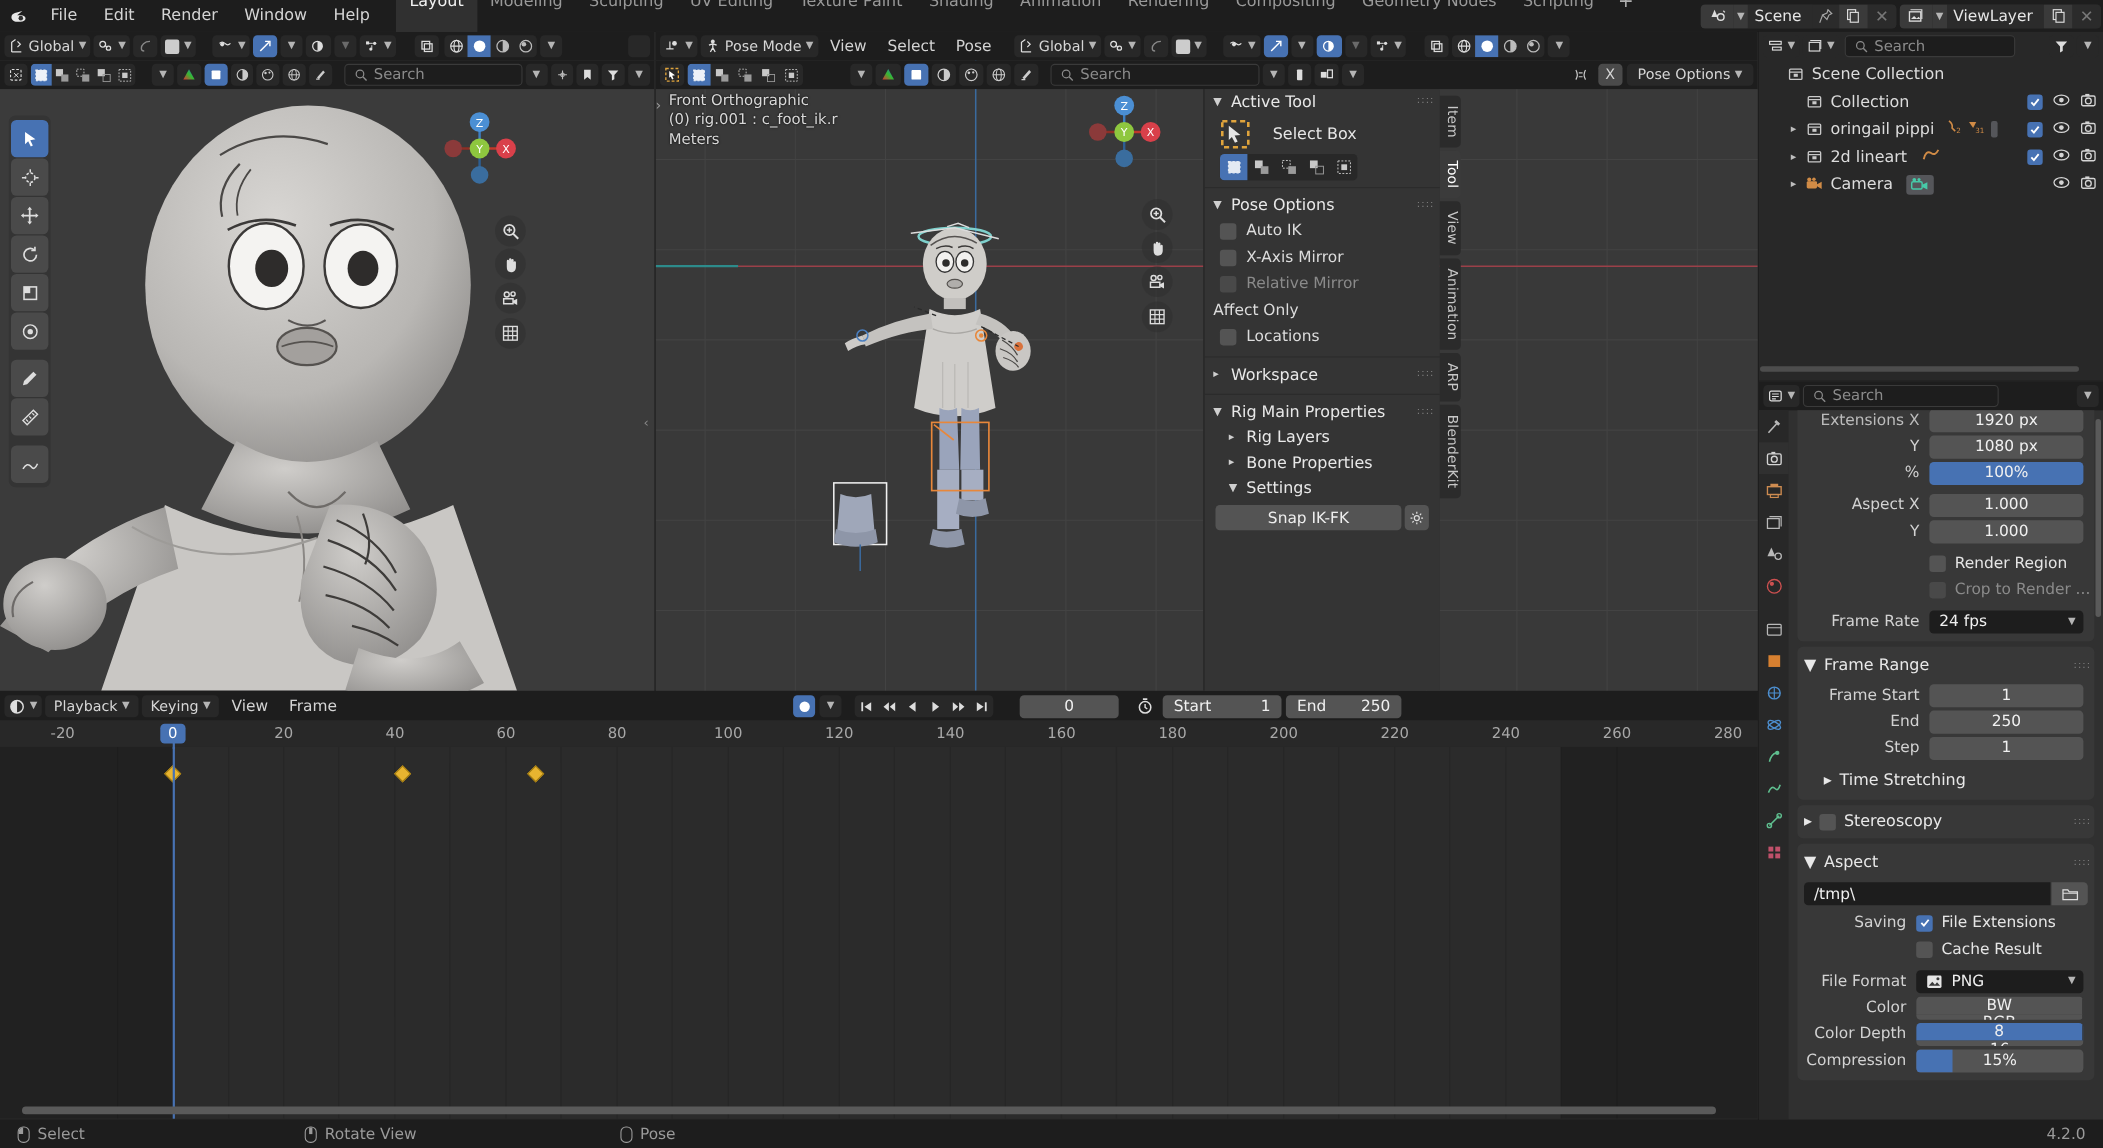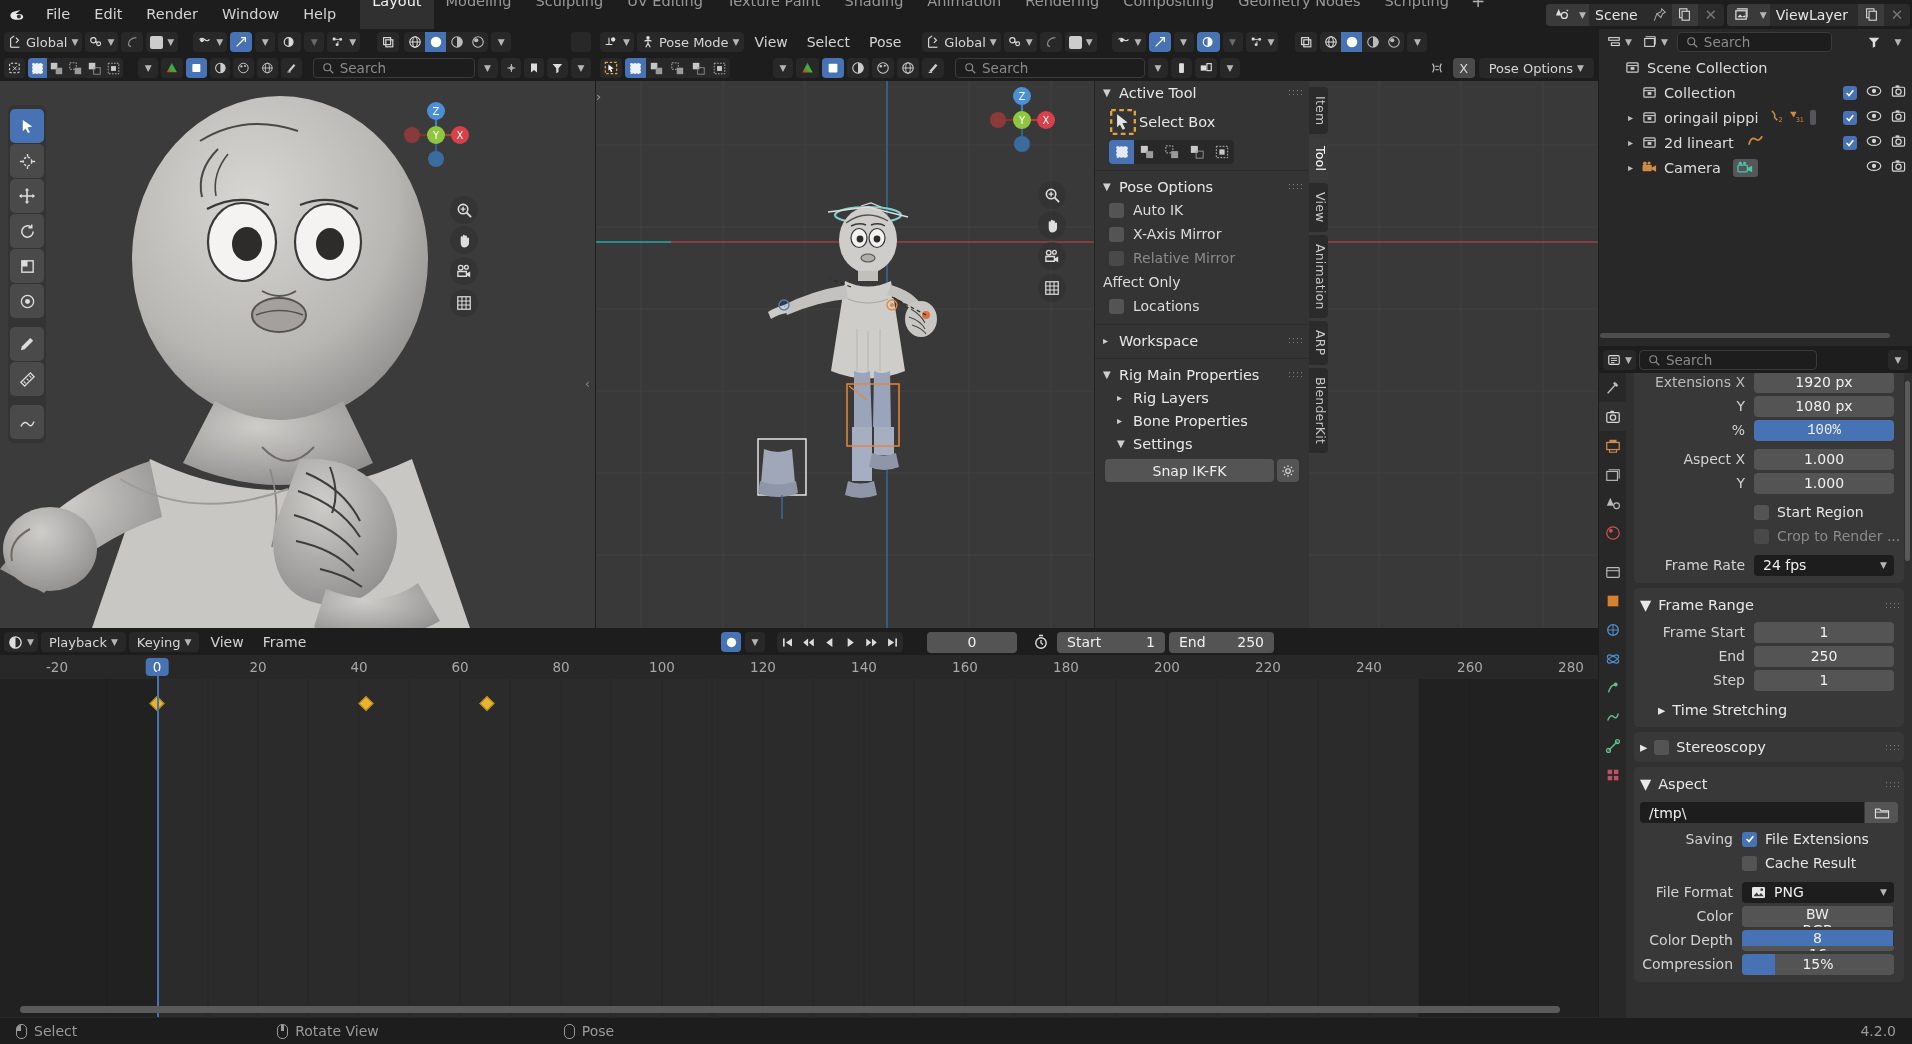--- a/index.html
+++ b/index.html
@@ -77,21 +77,21 @@
   
   .props { position:absolute; background:#303030; overflow:hidden; }
   .proptabs { position:absolute; left:0; width:27px; background:#282828; }
   .ptab { width:27px; height:29px; display:flex; align-items:center; justify-content:center; }
   .ptab.active { background:#303030; }
   .pbody { position:absolute; top:0; }
   .frow { display:flex; align-items:center; height:22px; margin-bottom:2px; }
   .flabel { font-size:14px; color:#d2d2d2; text-align:right; padding-right:9px; }
   .fval { height:21px; background:#545454; border-radius:4px; display:flex; align-items:center;
     justify-content:center; font-size:14px; color:#f0f0f0; position:relative; }
-  .fval.blue { background:#4772b3;font-family:Liberation Mono, monospace; }
+  .fval.blue { background:#4772b3; }
   .fval.dark { background:#1d1d1d; justify-content:flex-start; padding-left:9px; }
   .fval.dropdown { background:#1d1d1d; justify-content:flex-start; padding-left:9px; }
   .ptitle2 { display:flex; align-items:center; gap:7px; height:24px; font-size:14.5px; color:#e8e8e8; }
   .card { background:#383838; border-radius:5px; padding:5px 0; margin-bottom:5px; }
   .segb { display:flex; height:21px; border-radius:4px; overflow:hidden;flex-direction:column; }
   .segb > div { flex:1; display:flex; align-items:center; justify-content:center; background:#545454;
     font-size:14px; color:#eee; border-right:1px solid #303030; }
   .segb > div:last-child { border-right:none; }
   .segb > div.on { background:#4772b3; }
 
@@ -641,20 +641,25 @@
 
       <rect x="162" y="410" width="48" height="56" fill="none" stroke="#f0f0f0" stroke-width="1.4"></rect>
       <rect x="168" y="418" width="34" height="42" fill="#a6aec2" opacity=".0"></rect>
       <g>
           <path d="M168 420 q14 6 28 0 l3 34 q-17 8 -34 0 Z" fill="#9fa7b9"></path>
          <path d="M164 452 q18 7 36 0 l2 12 q-20 8 -40 0 Z" fill="#8e96a8"></path>
         </g>
       <line x1="186" y1="466" x2="186" y2="490" stroke="#3a6a9e" stroke-width="1.4"></line>
     </svg>
 
+    <div class="vtext" style="left:12px; top:53px;">
+      <div>Front Orthographic</div>
+      <div>(0) rig.001 : c_foot_ik.r</div>
+      <div>Meters</div>
+    </div>
     <div style="position:absolute; left:0px; top:60px; width:10px; height:14px; color:#9a9a9a; font-size:13px;">›</div>
 
     <svg class="gizmo" style="left:390px; top:55px;" viewBox="0 0 72 72">
       <line x1="36" y1="36" x2="36" y2="12" stroke="#3d7fc1" stroke-width="2.2"></line>
       <line x1="36" y1="36" x2="36" y2="60" stroke="#2d5f93" stroke-width="2.2"></line>
       <line x1="36" y1="36" x2="60" y2="36" stroke="#c0392b" stroke-width="2.2"></line>
       <line x1="36" y1="36" x2="12" y2="36" stroke="#8e2f26" stroke-width="2.2"></line>
       <circle cx="36" cy="12" r="9" fill="#4b8fd4"></circle>
         <text x="36" y="16" font-size="10" fill="#fff" text-anchor="middle" font-family="DejaVu Sans">Z</text>
       <circle cx="36" cy="60" r="8" fill="#3a6d9e"></circle>
@@ -931,21 +936,21 @@
     </div>
 
     <div class="npanel" style="left:498px; top:52px; width:215px; height:547px;">
 
       <div class="psec">
         <div class="ptitle">
           <span class="arrow">▼</span>
           <span>Active Tool</span>
           <span class="dots">::::</span>
         </div>
-        <div style="display:flex; align-items:center; gap:2px; padding:4px 0 4px 14px;">
+        <div style="display:flex; align-items:center; gap:20px; padding:4px 0 4px 14px;">
           <svg width="28" height="28" viewBox="0 0 18 18">
             <rect x="1.4" y="1.4" width="15.2" height="15.2" fill="none" stroke="#e0a43c" stroke-width="1.5" stroke-dasharray="3 2.2"></rect>
             <path d="M5.2 4 L12 9.4 L8.6 9.8 L10.4 13.2 L8.8 14 L7 10.6 L5.2 12.4Z" fill="#e4e4e4"></path>
           </svg>
           <span style="font-size:14.5px;color:#e6e6e6">Select Box</span>
         </div>
         <div class="seg" style="margin-left:14px; height:24px; width:auto; display:inline-flex">
           <div class="on" style="width:25px;height:24px">
               <svg width="14" height="14" viewBox="0 0 16 16">
                 <rect x="2" y="2" width="12" height="12" fill="#fff" opacity=".85" stroke="#fff" stroke-dasharray="2.4 1.8" stroke-width="1.1"></rect>
@@ -1373,21 +1378,21 @@
           </div>
           <div class="frow">
             <div class="flabel" style="width:120px">Y</div>
             <div class="fval" style="width:140px">1.000</div>
           </div>
           <div style="height:5px"></div>
           <div class="frow">
             <div style="width:120px"></div>
             <div style="display:flex;align-items:center;gap:8px">
               <span class="cbx"></span>
-              <span style="font-size:14px">Start Region</span>
+              <span style="font-size:14px">Render Region</span>
             </div>
           </div>
           <div class="frow">
             <div style="width:120px"></div>
             <div style="display:flex;align-items:center;gap:8px">
               <span class="cbx" style="background:#494949"></span>
               <span class="dim" style="font-size:14px">Crop to Render ...</span>
             </div>
           </div>
           <div style="height:5px"></div>

